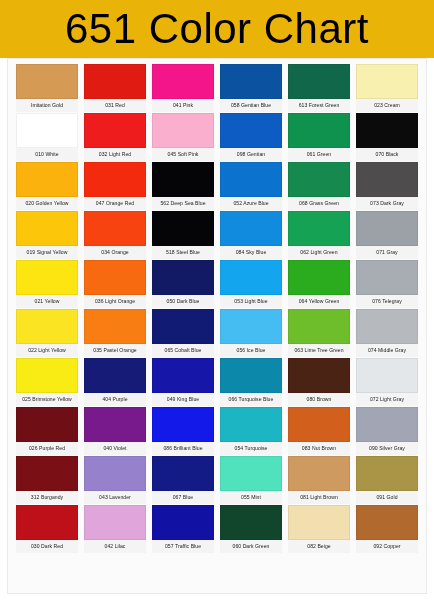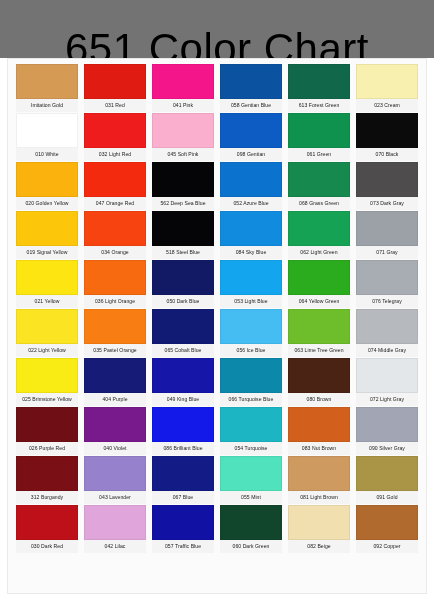--- a/index.html
+++ b/index.html
@@ -19,23 +19,23 @@
     height: 600px;
     position: relative;
     background: #ffffff;
     box-sizing: border-box;
   }
 
   
   #title-bar {
     height: 58px;
     display: flex;
-    align-items: flex-start;
+    align-items: center;
     justify-content: center;
-    background: #737373;
+    background: #eab308;
   }
   #chart-title {
     font-family: "Liberation Sans", sans-serif;
     font-size: 42px;
     font-weight: 400;
     color: #000000;
     letter-spacing: 0.5px;
     line-height: 1;
     white-space: nowrap;
   }

